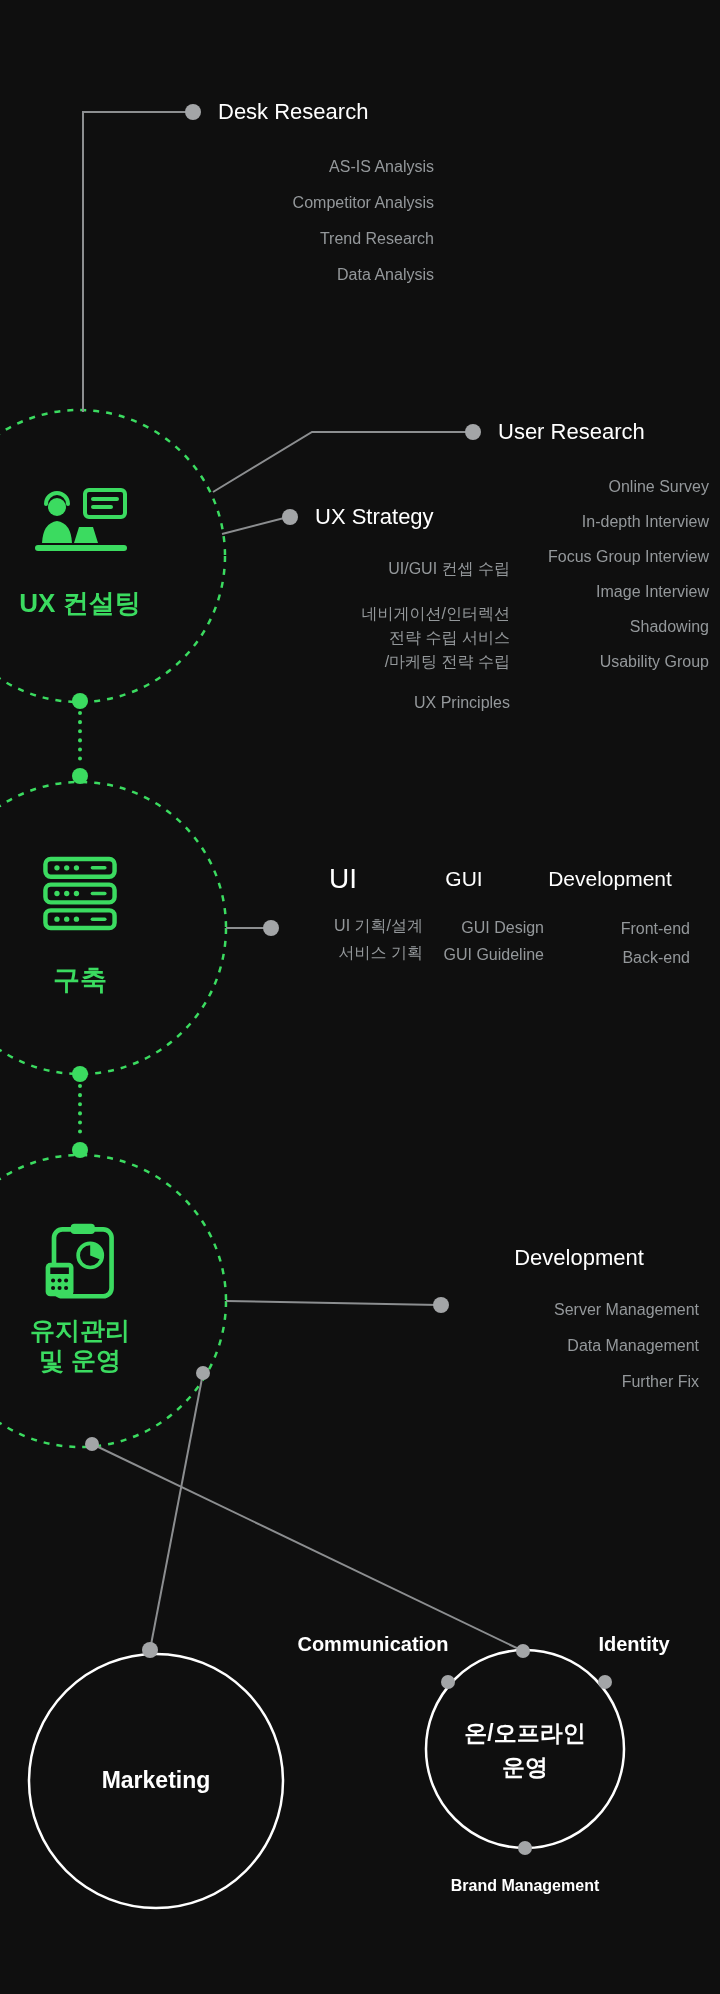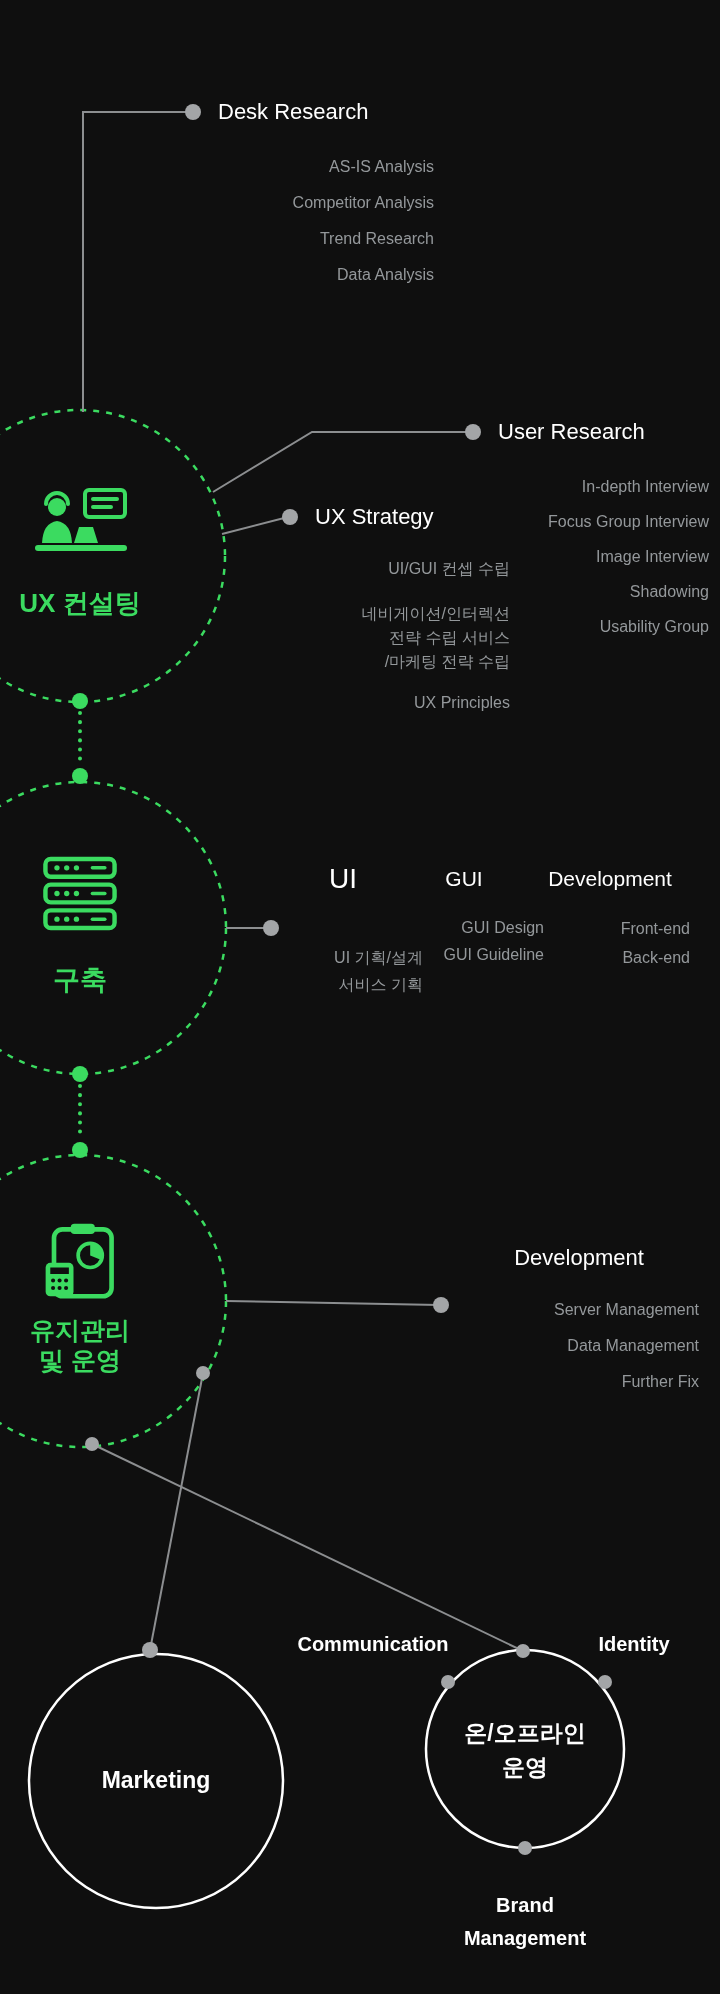--- a/index.html
+++ b/index.html
@@ -43,32 +43,32 @@
   #uxs-list .gap-b{margin-bottom:21px;}
   #uxs-list .gap-t{margin-top:17px;}
 
   #consult-label{left:-40px;top:587px;width:240px;font-size:26px;line-height:32px;}
   #build-label{left:-40px;top:964px;width:240px;font-size:27px;line-height:33px;}
   #maint-label{left:-40px;top:1315px;width:240px;font-size:25px;line-height:30px;}
 
   #col-ui-h{left:263px;top:866px;width:160px;text-align:center;font-size:28px;}
   #col-gui-h{left:384px;top:866px;width:160px;text-align:center;font-size:21px;}
   #col-dev-h{left:530px;top:866px;width:160px;text-align:center;font-size:21px;}
-  #col-ui-list{left:263px;top:912px;width:160px;line-height:27px;margin-top:32px;}
+  #col-ui-list{left:263px;top:912px;width:160px;line-height:27px;}
   #col-gui-list{left:384px;top:914px;width:160px;line-height:27px;}
   #col-dev-list{left:530px;top:914px;width:160px;line-height:29px;}
 
   #dev-title{left:459px;top:1245px;width:240px;text-align:center;}
   #dev-list{left:459px;top:1292px;width:240px;line-height:36px;}
 
   #marketing-label{left:36px;top:1767px;width:240px;font-size:23px;white-space:nowrap;}
   #onoff-label{left:405px;top:1716px;width:240px;font-size:23px;line-height:34px;}
   #comm-label{left:253px;top:1633px;width:240px;font-size:20px;white-space:nowrap;}
   #identity-label{left:514px;top:1633px;width:240px;font-size:20px;white-space:nowrap;}
-  #brand-label{left:450px;top:1869px;width:150px;font-size:20px;line-height:33px;margin-top:20px;}
+  #brand-label{left:450px;top:1869px;width:150px;font-size:16px;line-height:33px;}
 
   #icon-consult{left:33px;top:487px;width:96px;height:72px;}
   #icon-server{left:41px;top:856px;width:78px;height:75px;}
   #icon-maint{left:41px;top:1222px;width:78px;height:78px;}
 </style>
 </head>
 <body>
 
 <div class="canvas">
 
@@ -126,20 +126,21 @@
     </g>
     <circle class="fg" cx="24" cy="20" r="9"></circle>
     <path class="fg" d="M9,56 q1,-20 15,-22 q14,2 15,22 z"></path>
     <path class="fg" d="M46,40 h14 l5,16 h-24 z"></path>
     <rect class="fg" x="2" y="58" width="92" height="6" rx="3"></rect>
   </svg>
   <div class="clabel" id="consult-label">UX 컨설팅</div>
 
   <div class="h" id="ur-title">User Research</div>
   <div class="list" id="ur-list">
+    <div>Online Survey</div>
     <div>In-depth Interview</div>
     <div>Focus Group Interview</div>
     <div>Image Interview</div>
     <div>Shadowing</div>
     <div>Usability Group</div>
   </div>
 
   <div class="h" id="uxs-title">UX Strategy</div>
   <div class="list" id="uxs-list">
     <div class="gap-b">UI/GUI 컨셉 수립</div>

